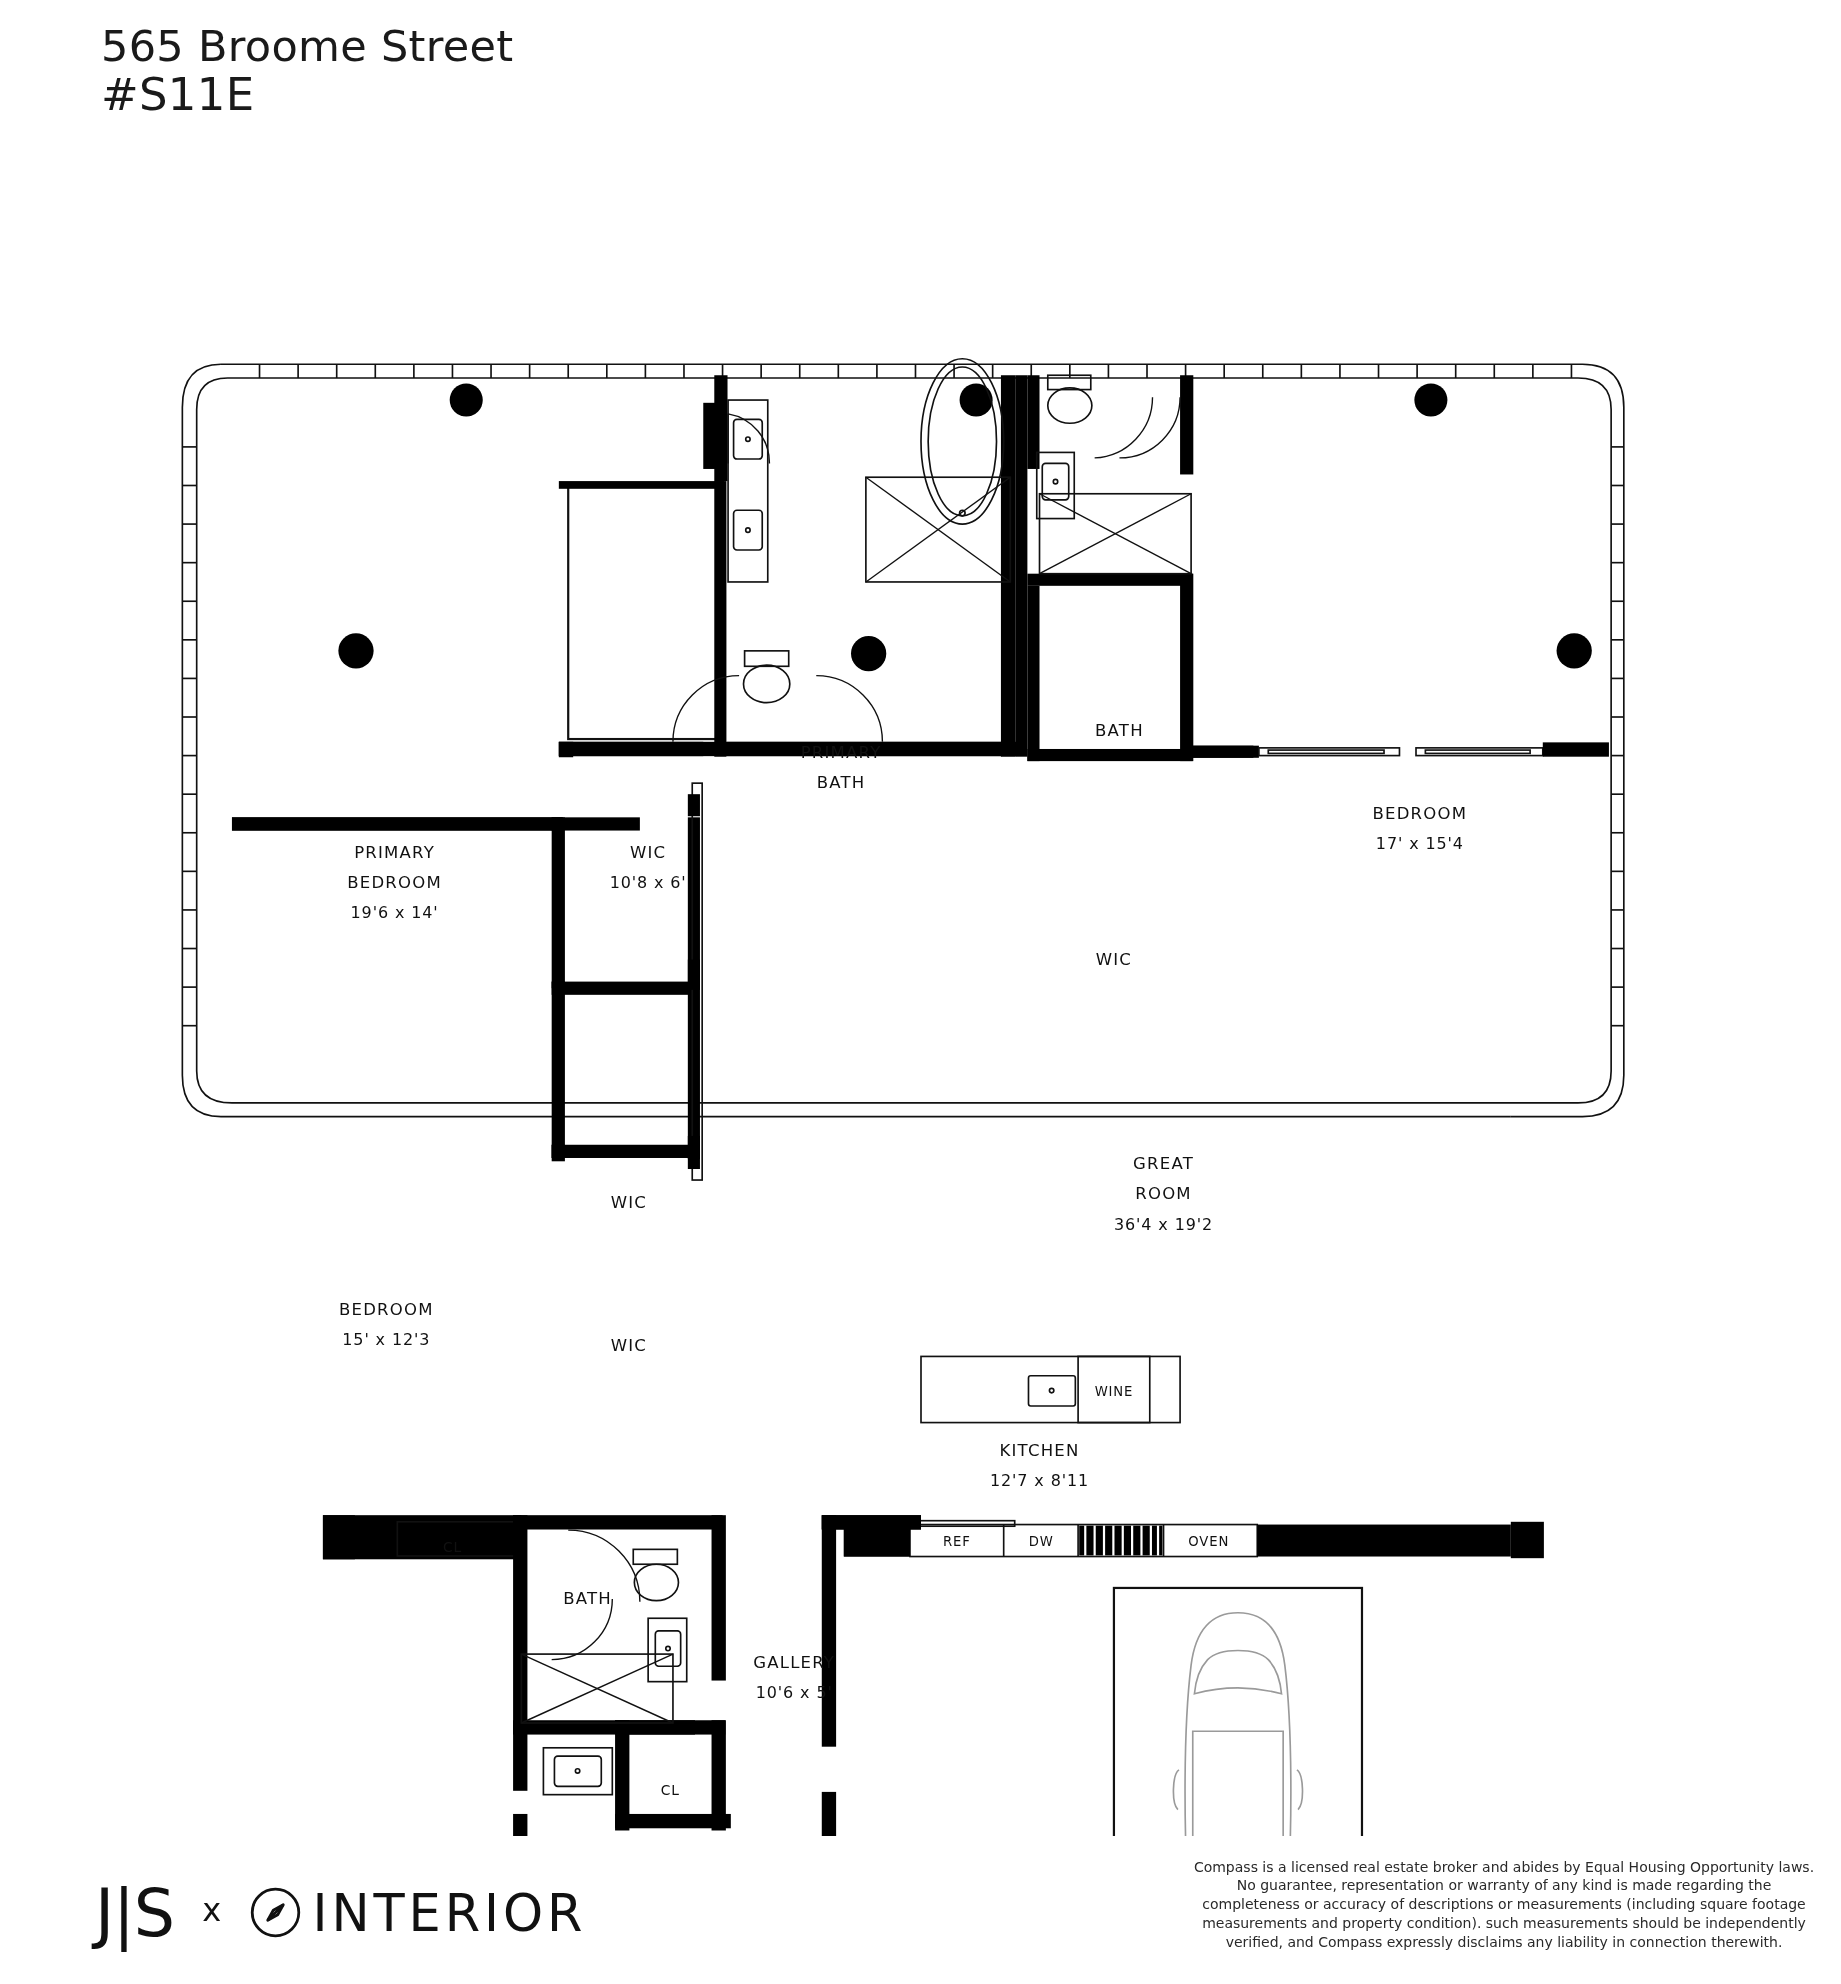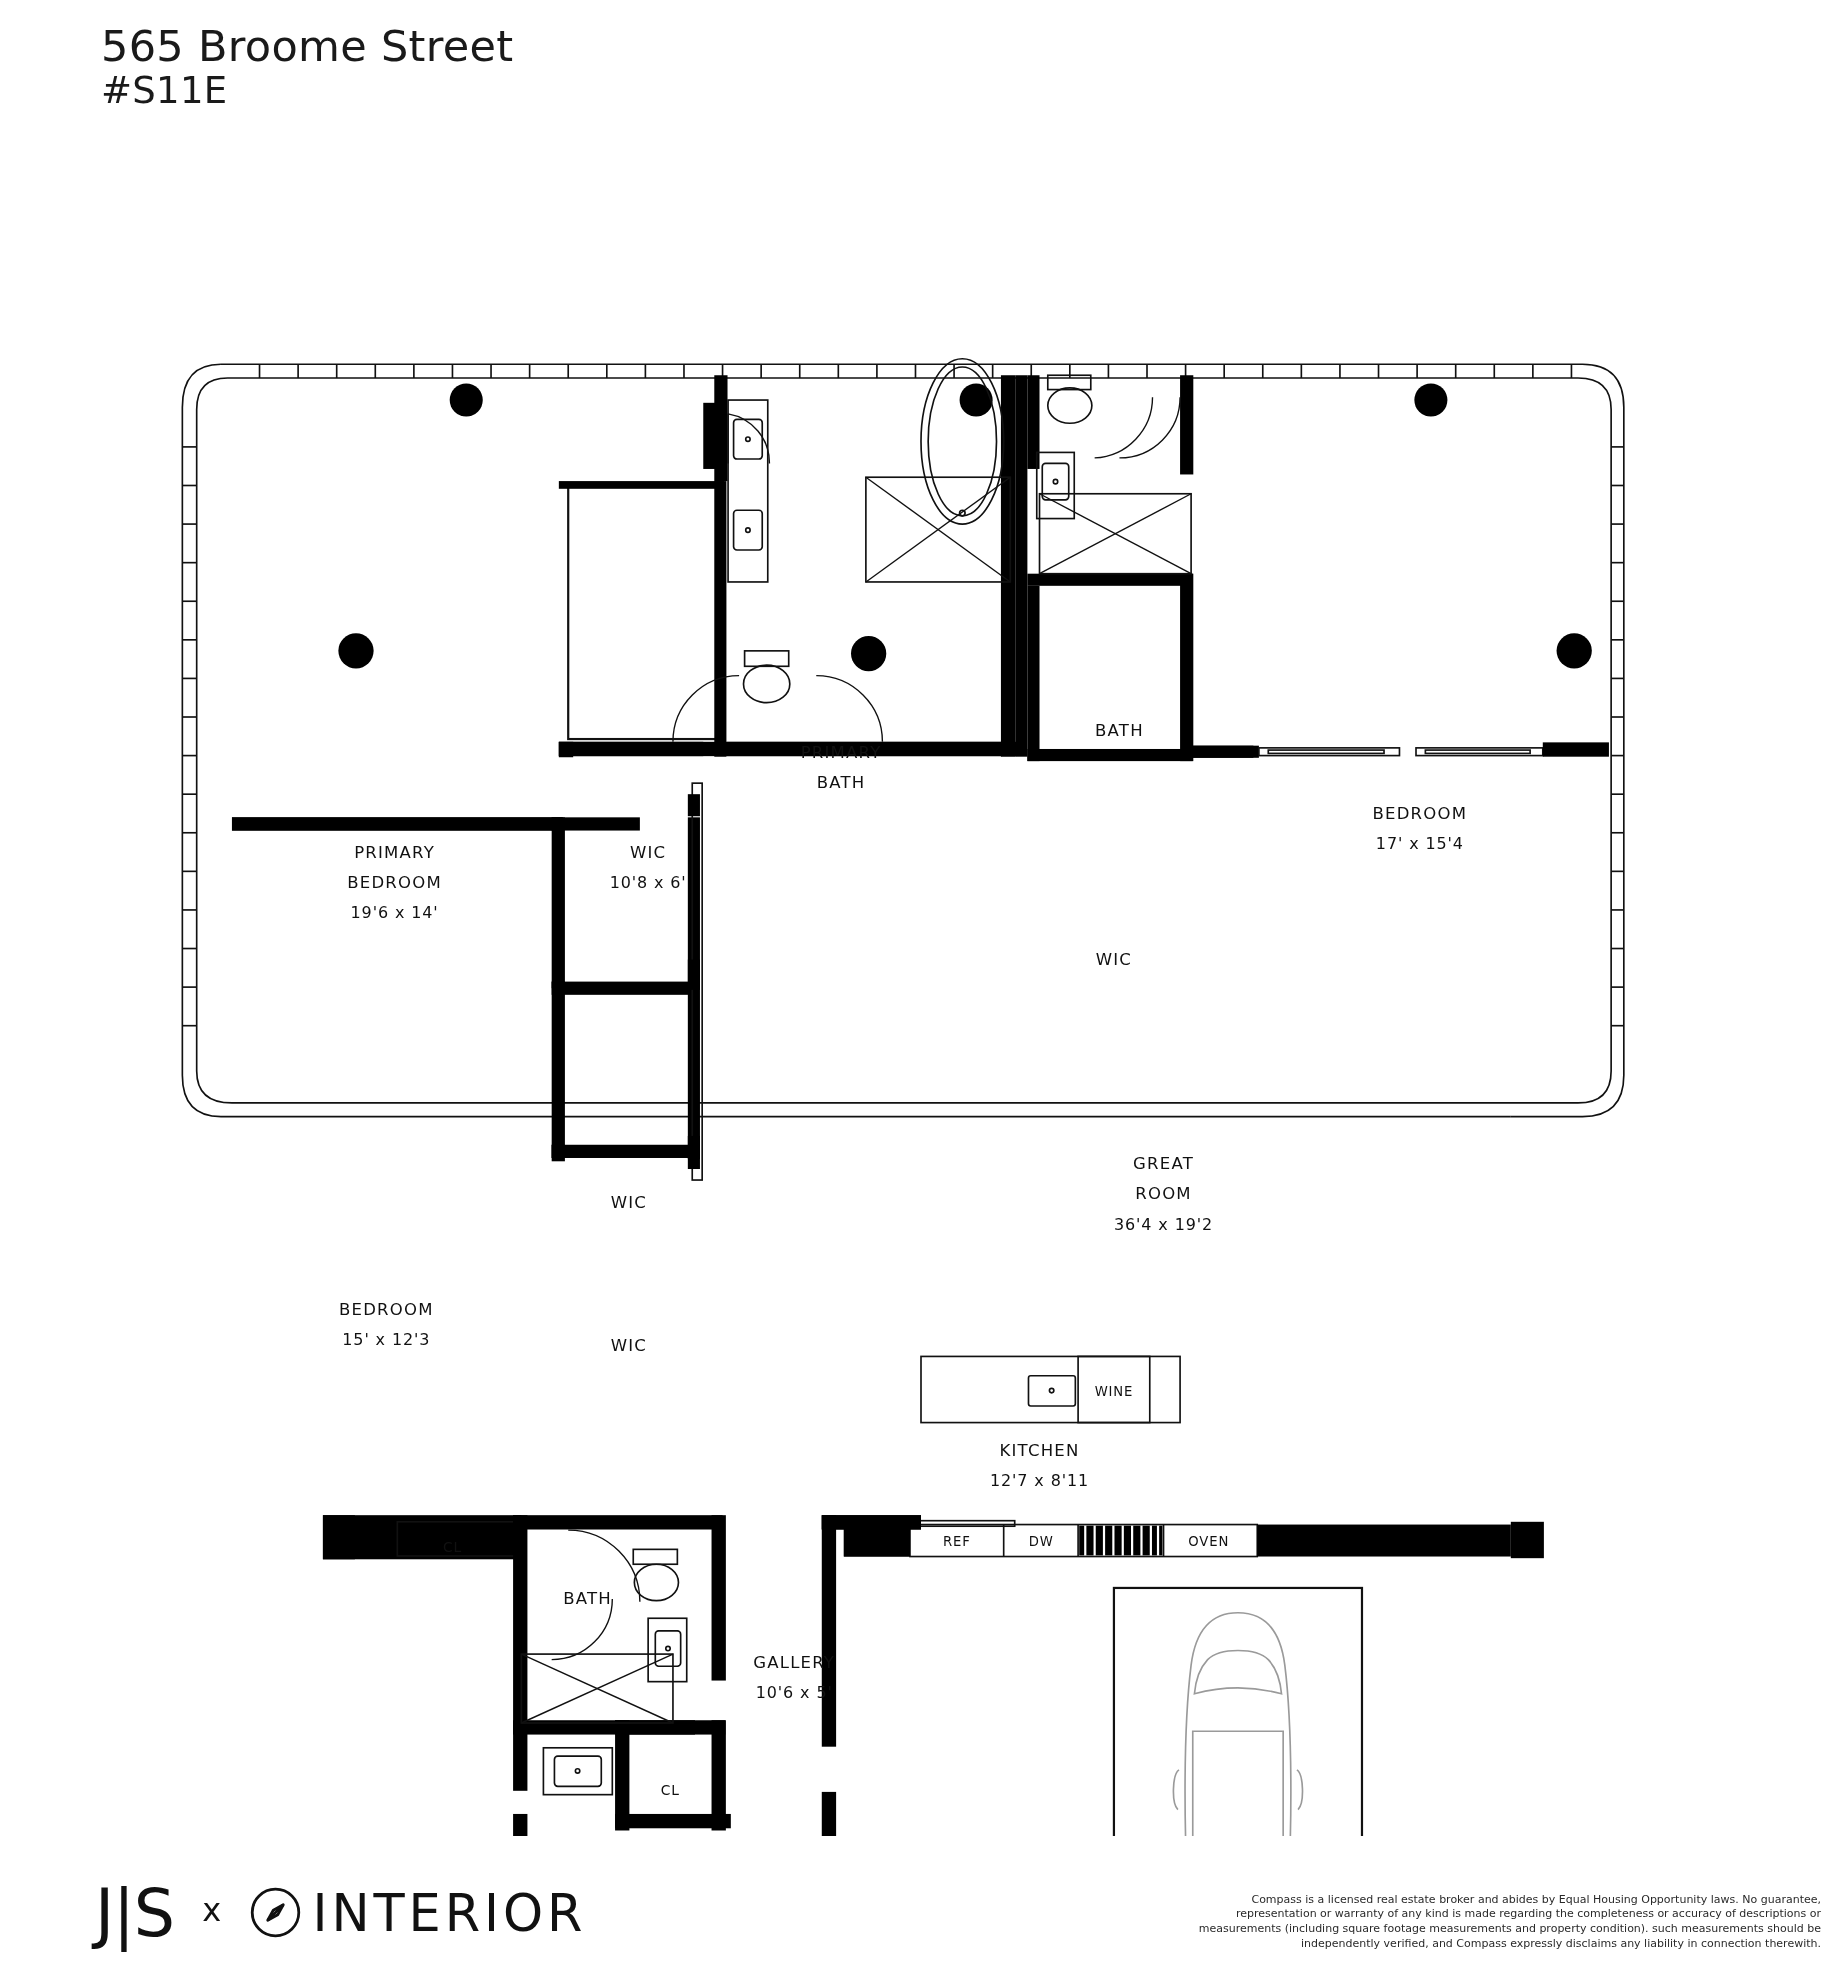--- a/index.html
+++ b/index.html
@@ -28,21 +28,21 @@
     font-weight: 400;
     margin-left: 40px;
   }
   #title-line1 {
     font-size: 43px;
     letter-spacing: 0.3px;
     line-height: 1.12;
     color: #1a1a1a;
   }
   #title-line2 {
-    font-size: 37px;
+    font-size: 45px;
     letter-spacing: 0.3px;
     line-height: 1.12;
     color: #1a1a1a;
   }
 
   #facts {
     position: absolute;
     right: 61px;
     top: 12px;
     width: 496px;
@@ -110,22 +110,22 @@
   #compass-word {
     font-size: 51px;
     letter-spacing: 3.9px;
     color: #111;
   }
   #disclaimer {
     position: absolute;
     right: 33px;
     bottom: 33px;
     width: 634px;
-    text-align: right;
-    font-size: 11px;
+    text-align: center;
+    font-size: 14px;
     line-height: 1.35;
     color: #2a2a2a;
   }
 
   
   .rm-label {
     font-size: 30px;
     letter-spacing: 2.2px;
     fill: #111;
     text-anchor: middle;

